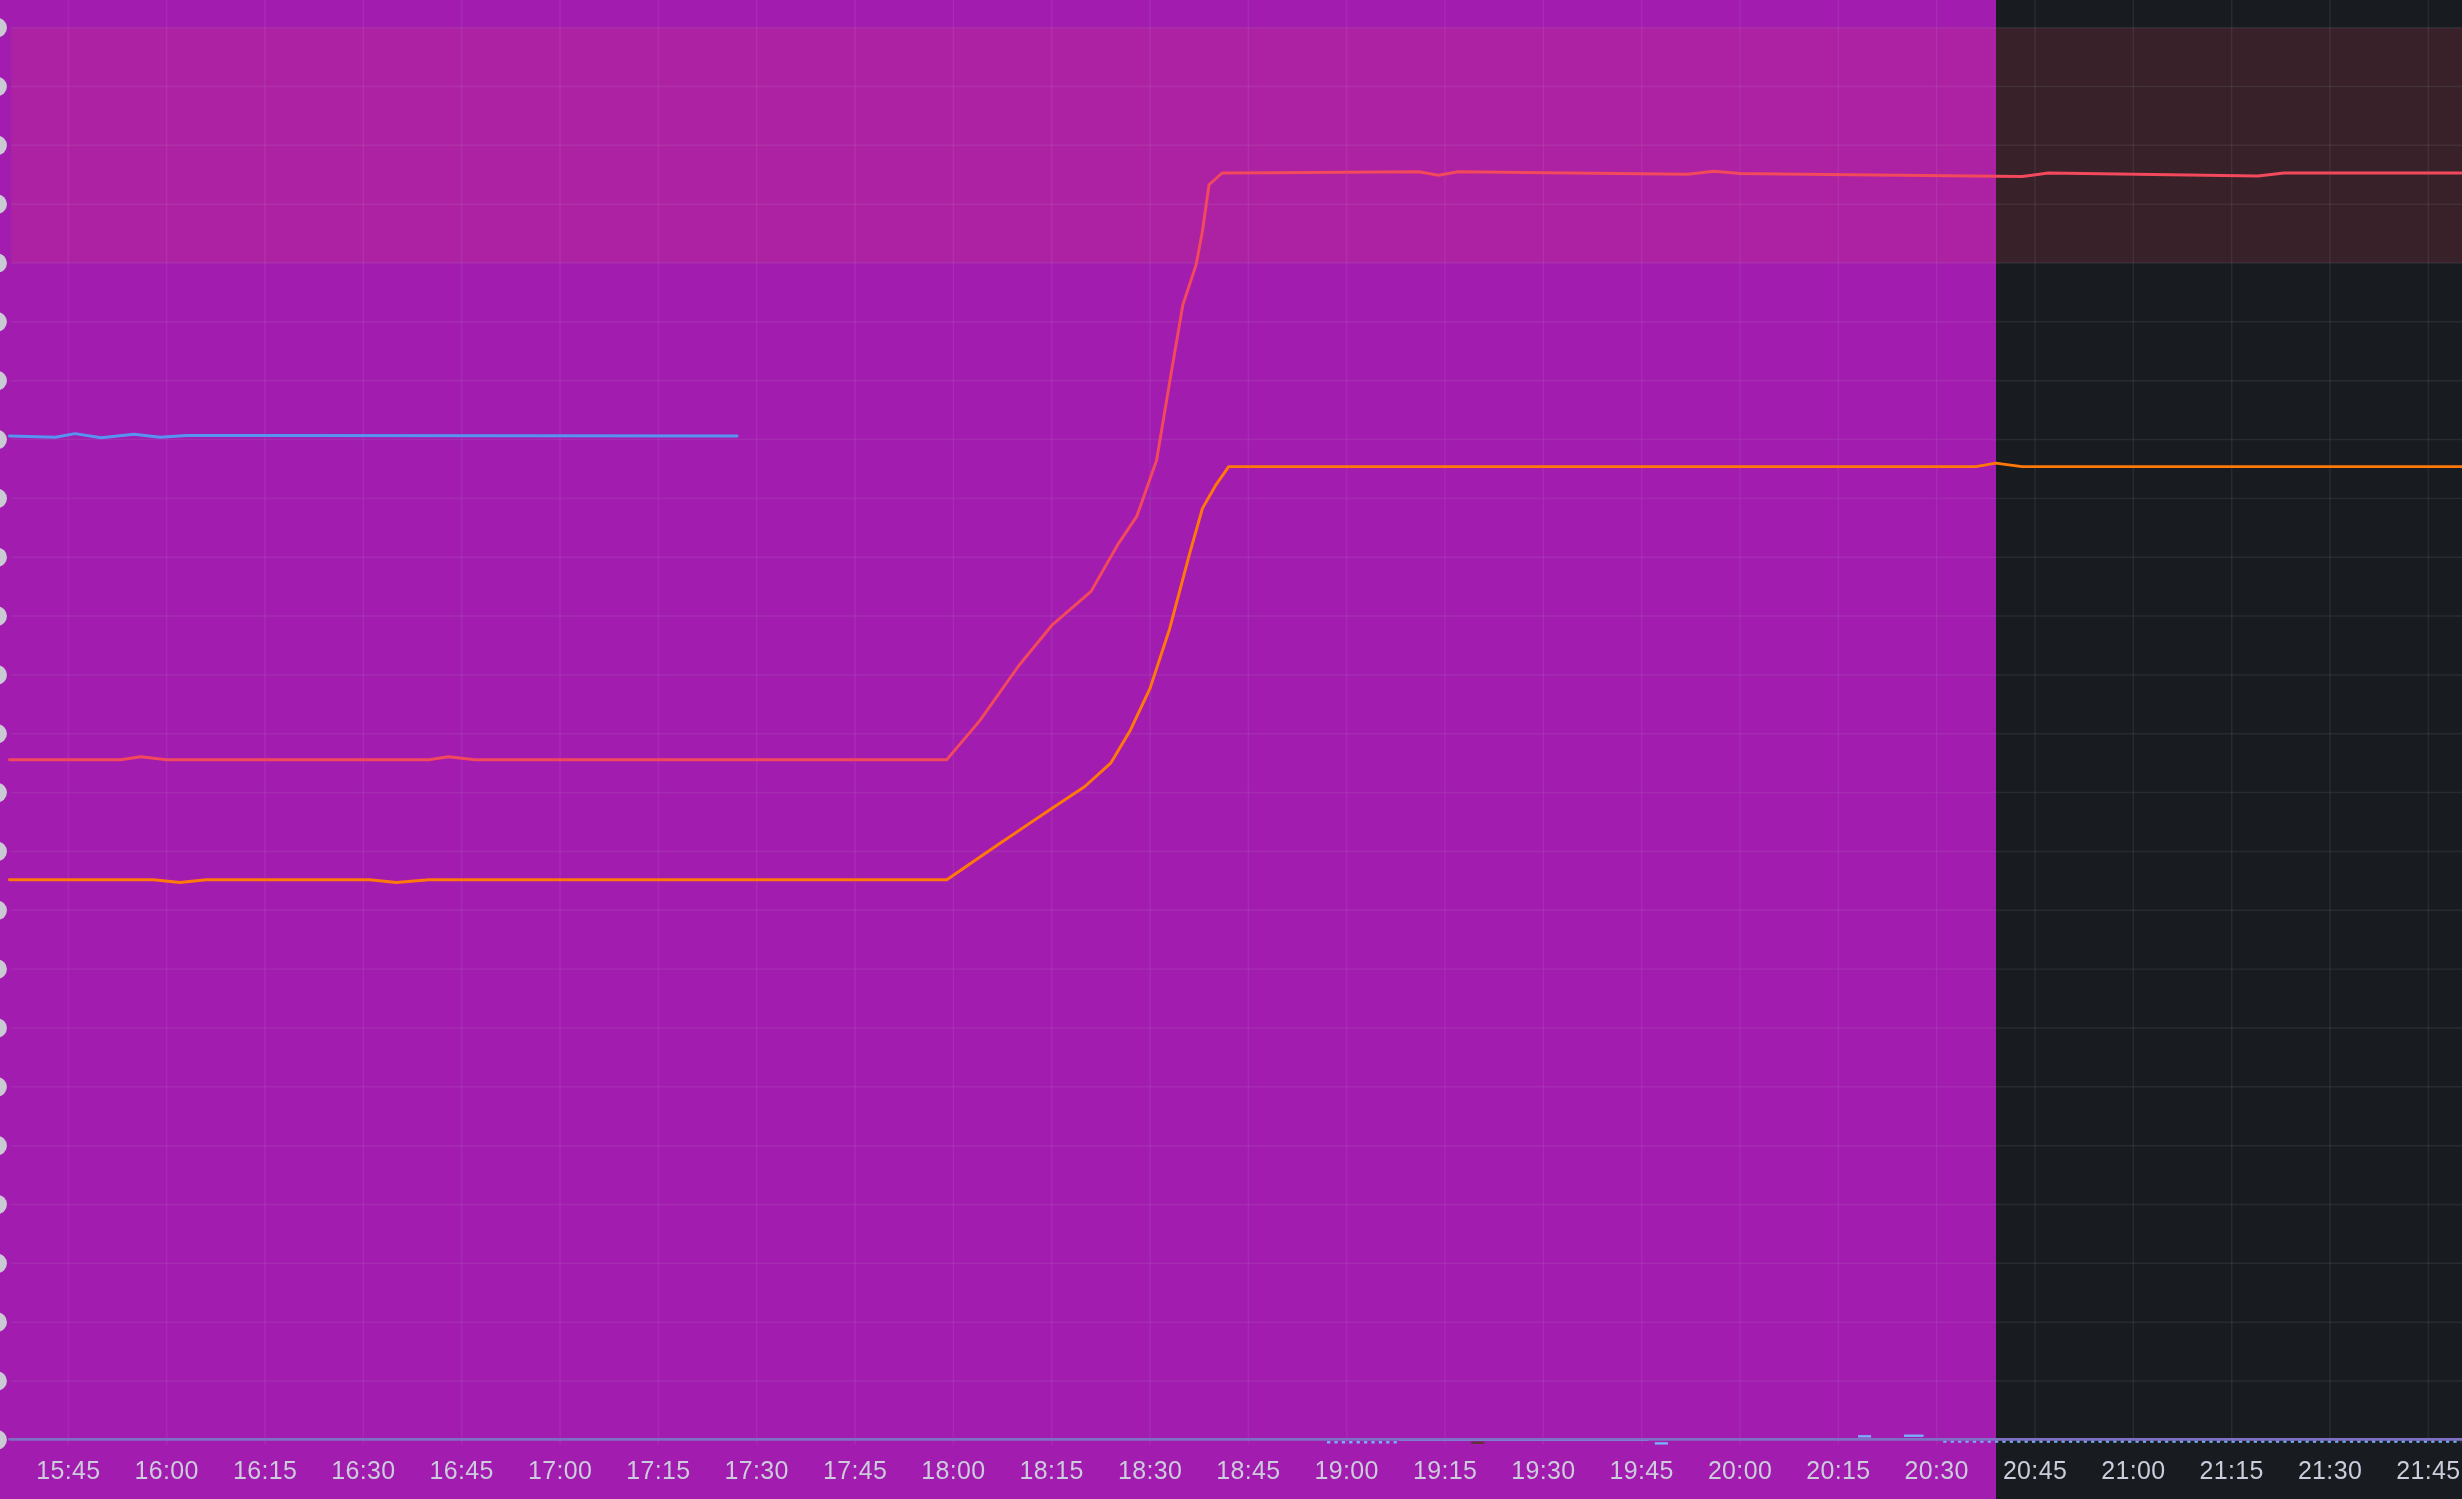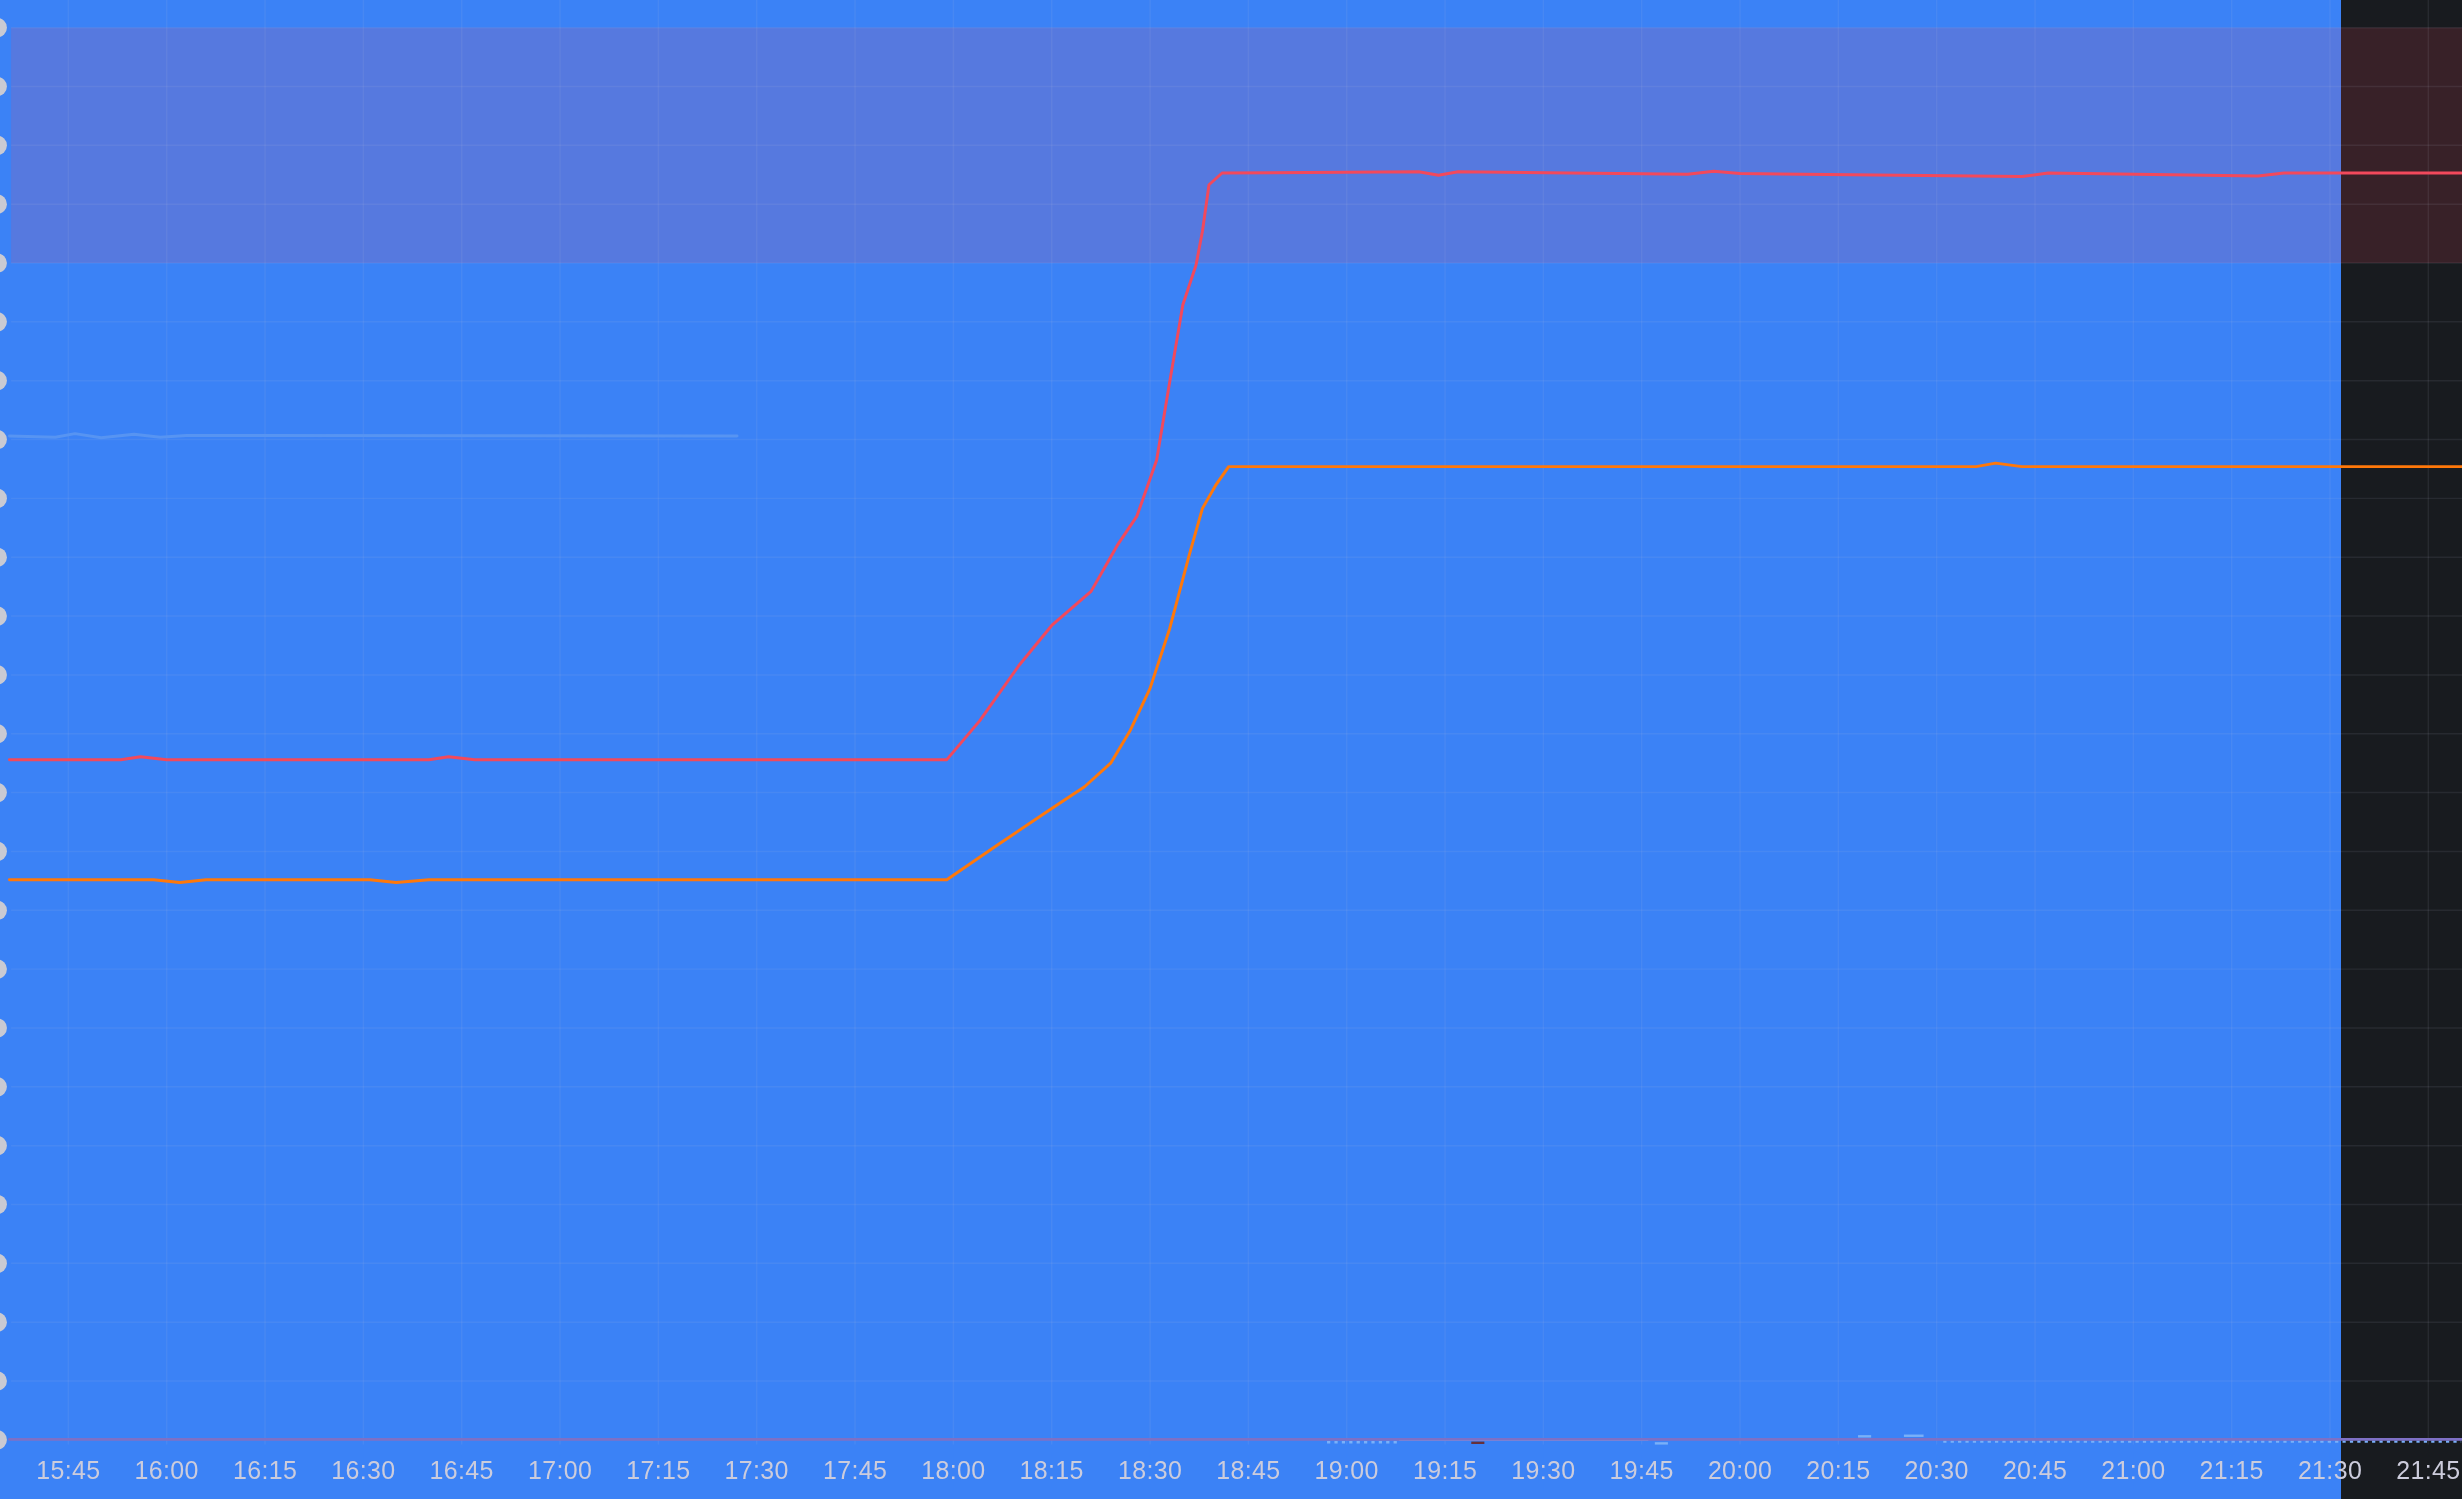--- a/index.html
+++ b/index.html
@@ -5,23 +5,23 @@
   html, body {
     margin: 0;
     padding: 0;
     background: #181b1f;
     width: 2462px;
     height: 1499px;
     overflow: hidden;
   }
   .panel {
     position: relative;
-    width: 2341px;
+    width: 1996px;
     height: 1499px;
-    background: #3b82f6;
+    background: #a21caf;
   }
   svg.chart {
     display: block;
     width: 2462px;
     height: 1499px;
   }
   text.xtick {
     font-family: "Liberation Sans", "DejaVu Sans", sans-serif;
     font-size: 27px;
     letter-spacing: 0.4px;

